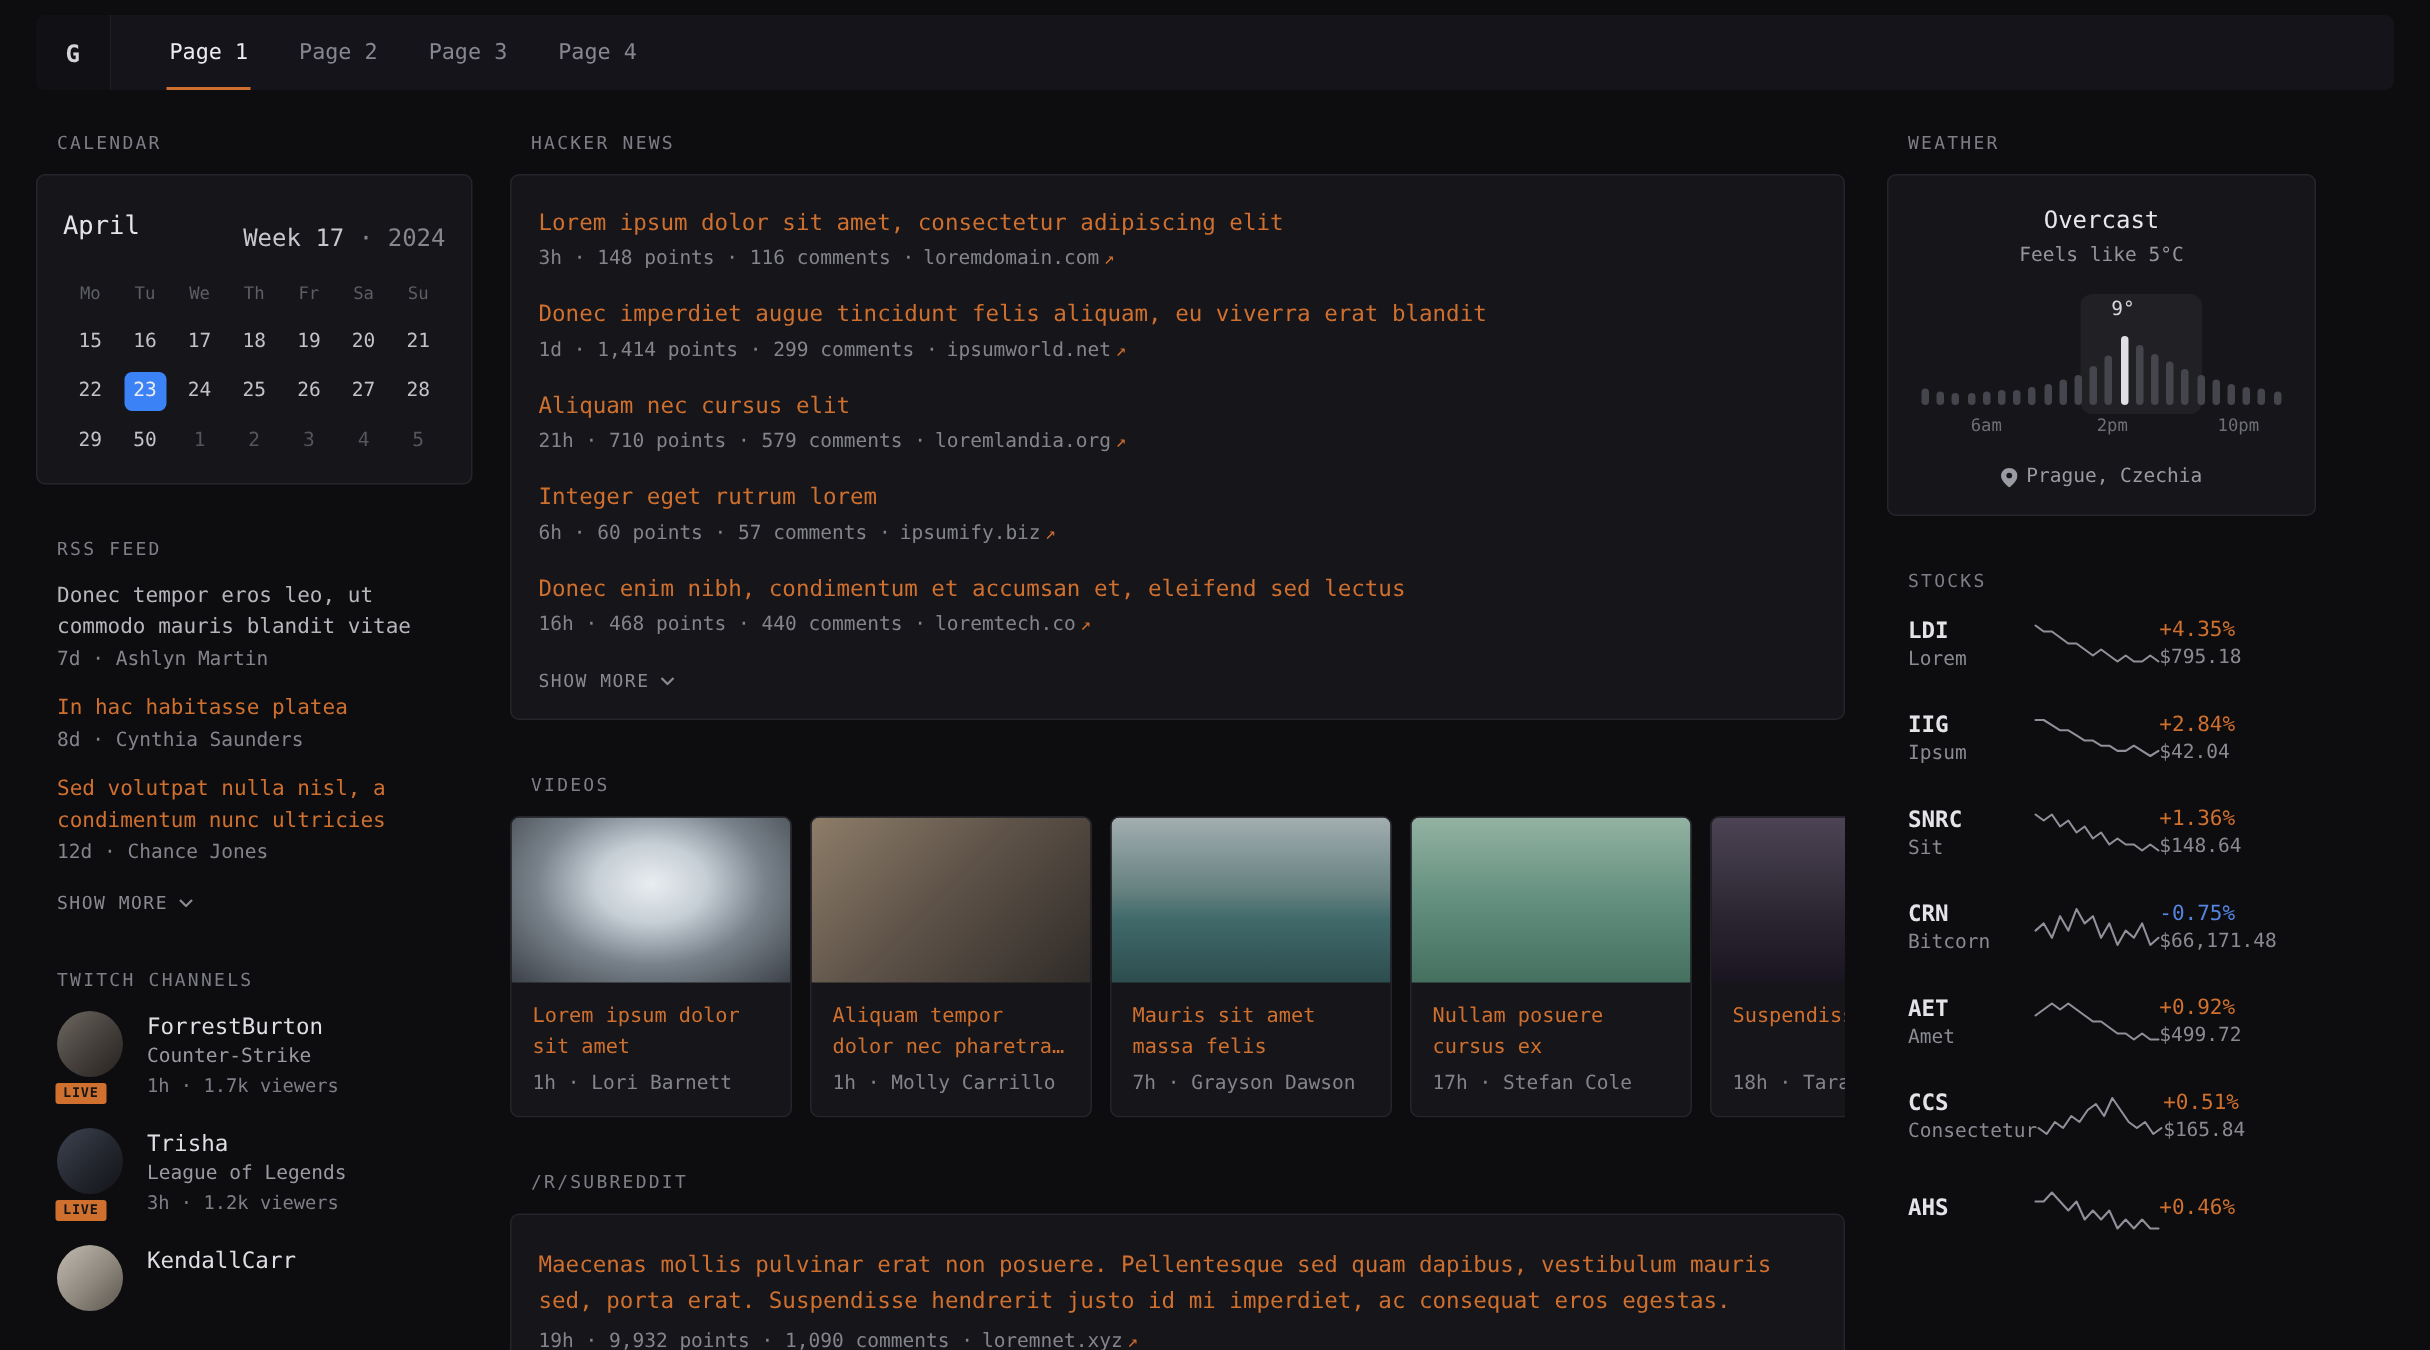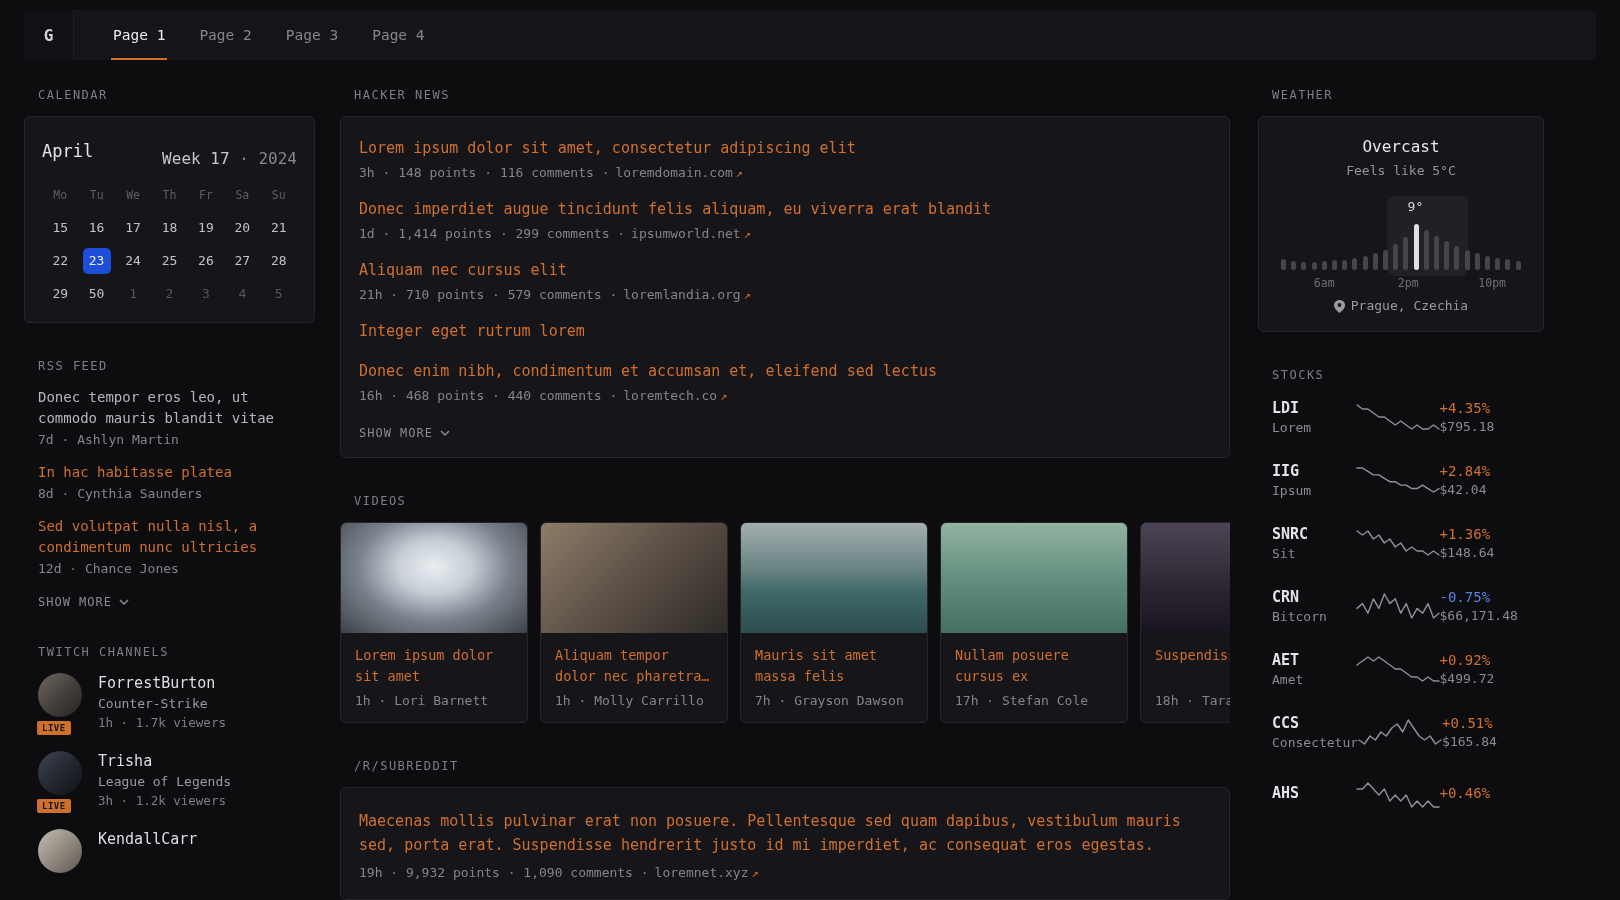--- a/index.html
+++ b/index.html
@@ -34,21 +34,21 @@
 
   
   .cal-card { padding:16px 17px 15px; }
   .cal-head { display:flex; align-items:center; justify-content:space-between; }
   .cal-month { font-size:17px; color:#e4e4e8; }
   .cal-meta { font-size:16px; color:#86868e;margin-top:16px; }
   .cal-week { color:#c6c6cc; }
   .cal-grid { display:grid; grid-template-columns:repeat(7,1fr); row-gap:7px; margin-top:20px; text-align:center; }
   .cal-dow { font-size:11.5px; color:#5e5e66; margin-bottom:6px; }
   .cal-cell { font-size:13px; color:#c2c2c8; width:28px; height:26px; line-height:26px; justify-self:center; }
-  .cal-cell.sel { background:#1d4ed8; border-radius:5px; color:#ededf1; }
+  .cal-cell.sel { background:#3b82f6; border-radius:5px; color:#ededf1; }
   .cal-cell.dim { color:#55555c; }
 
   
   .rss-item { margin-bottom:15px; }
   .rss-headline { font-size:14px; line-height:1.5; cursor:pointer; }
   .tone-read { color:#b6b6bc; }
   .tone-unread { color:var(--accent,#d0702f); }
   .rss-meta { font-size:13px; color:#84848c; margin-top:3px; }
 
   
@@ -86,21 +86,21 @@
   .w-cond { font-size:16px; color:#e8e8ec; }
   .w-feels { font-size:13px; color:#94949c; margin-top:7px; }
   .w-chart { position:relative; margin:24px 2px 0; height:88px; }
   .w-band { position:absolute; left:44%; width:34%; top:-6px; bottom:14px; background:rgba(255,255,255,0.05); border-radius:8px; }
   .w-peak { position:absolute; top:-3px; left:56%; transform:translateX(-50%); font-size:13px; color:#d6d6dc; }
   .w-bars { position:absolute; left:0; right:0; bottom:20px; height:48px; display:flex; align-items:flex-end; justify-content:space-between; }
   .wbar { width:5px; border-radius:2.5px; background:#45454e; }
   .wbar.peak { background:#dfdfe4; }
   .w-times { position:absolute; bottom:0; left:0; right:0; height:14px; font-size:11.5px; color:#6e6e76; }
   .w-times span { position:absolute; transform:translateX(-50%); bottom:0; }
-  .w-loc { margin-top:8px; display:flex; align-items:flex-end; justify-content:center; gap:6px; color:#9a9aa2; font-size:13px; }
+  .w-loc { margin-top:20px; display:flex; align-items:flex-end; justify-content:center; gap:6px; color:#9a9aa2; font-size:13px; }
 
   
   .stock-row { display:flex; align-items:center; justify-content:space-between; height:41px; margin-bottom:22px; }
   .s-left { width:96px; }
   .s-ticker { font-size:15px; font-weight:bold; color:#e4e4e8; }
   .s-name { font-size:13px; color:#8a8a92; margin-top:3px; }
   .spark { flex-shrink:0; }
   .spark polyline { stroke:#90909a; stroke-width:1.4; stroke-linejoin:round; stroke-linecap:round; }
   .s-right { width:104px; }
   .s-change { font-size:14px; }
@@ -249,20 +249,23 @@
           </div>
         </div>
         <div class="hn-item">
           <div class="hn-headline">Aliquam nec cursus elit</div>
           <div class="hn-meta">
             <span>21h · 710 points · 579 comments ·</span><span class="domain">loremlandia.org</span><span class="ext">↗</span>
           </div>
         </div>
         <div class="hn-item">
           <div class="hn-headline">Integer eget rutrum lorem</div>
+          <div class="hn-meta">
+            <span>6h · 60 points · 57 comments ·</span><span class="domain">ipsumify.biz</span><span class="ext">↗</span>
+          </div>
         </div>
         <div class="hn-item">
           <div class="hn-headline">Donec enim nibh, condimentum et accumsan et, eleifend sed lectus</div>
           <div class="hn-meta">
             <span>16h · 468 points · 440 comments ·</span><span class="domain">loremtech.co</span><span class="ext">↗</span>
           </div>
         </div>
 
         <div class="show-more">
           <span>SHOW MORE</span>

